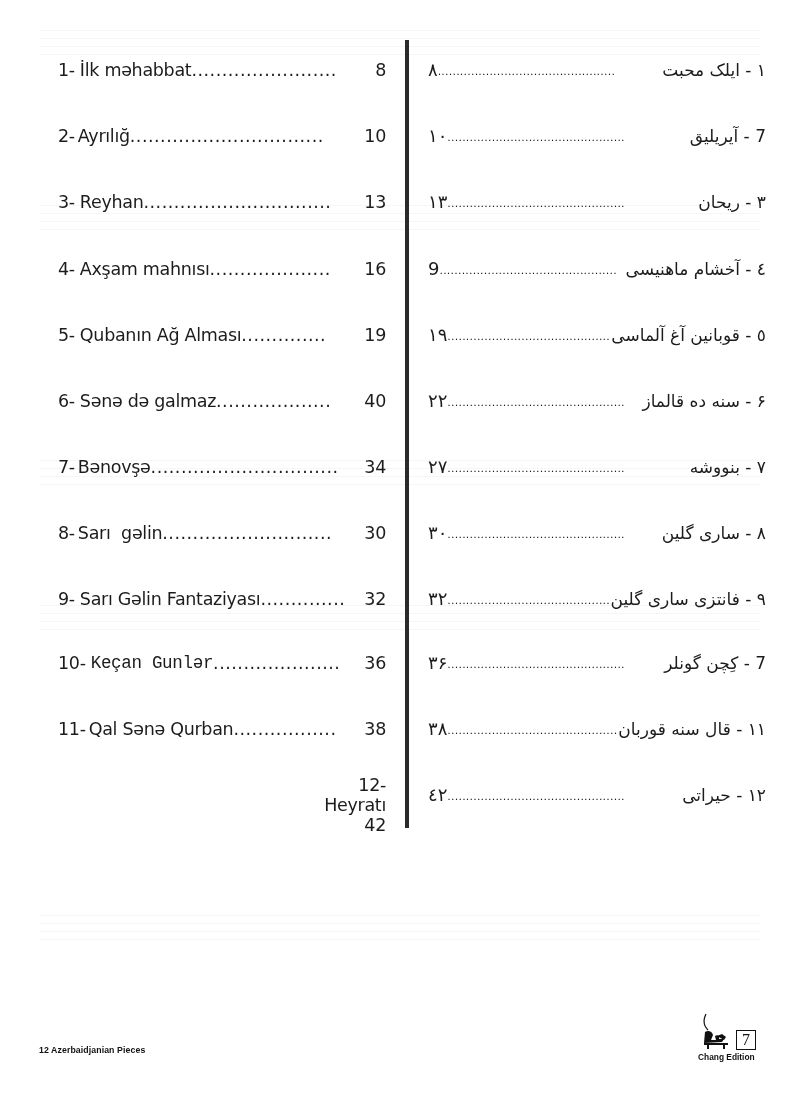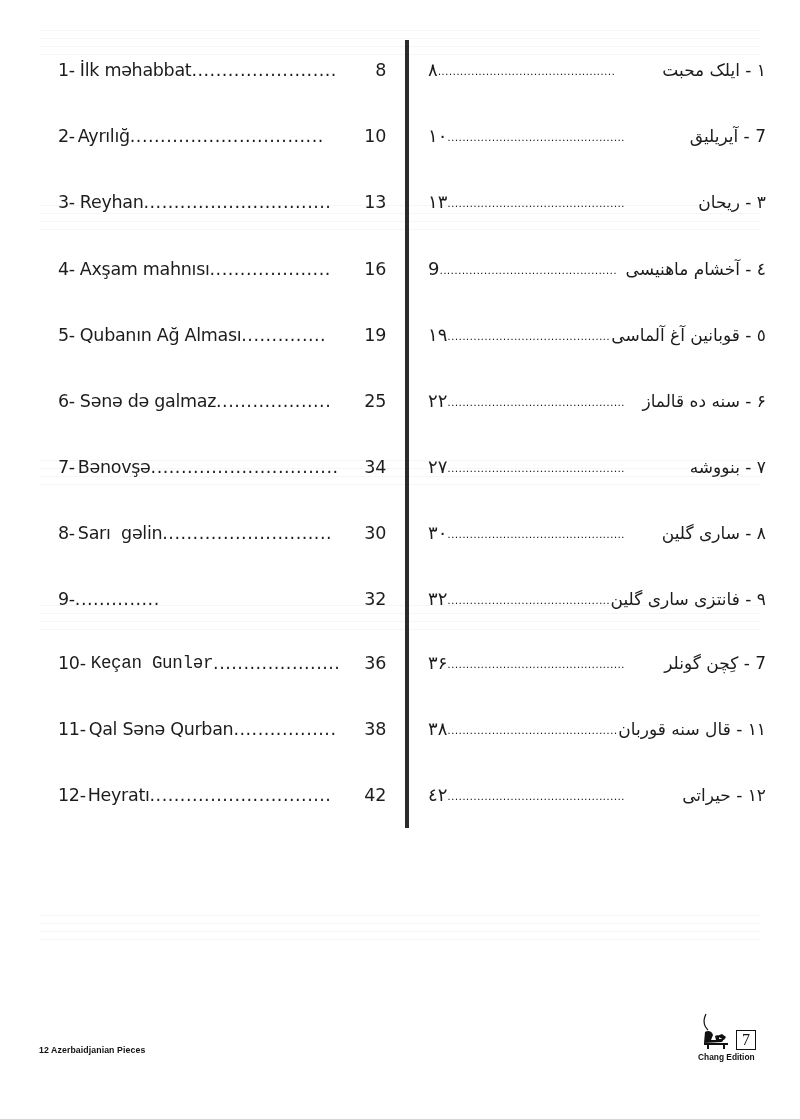--- a/index.html
+++ b/index.html
@@ -196,52 +196,53 @@
   <div class="row" style="top:315px;">
     <span class="title">5-</span>
       <span class="title" style="margin-left:5px;">Qubanın Ağ Alması</span>
       <span class="dots">..............</span>
       <span class="page">19</span>
   </div>
   <div class="row" style="top:381px;">
     <span class="title">6-</span>
       <span class="title" style="margin-left:5px;">Sənə də galmaz</span>
       <span class="dots">...................</span>
-      <span class="page">25</span>
+      <span class="page">40</span>
   </div>
   <div class="row" style="top:447px;">
     <span class="title">7-</span>
       <span class="title" style="margin-left:3px;">Bənovşə</span>
       <span class="dots">...............................</span>
       <span class="page">34</span>
   </div>
   <div class="row" style="top:513px;">
     <span class="title">8-</span>
       <span class="title" style="margin-left:3px; white-space:pre;">Sarı  gəlin</span>
       <span class="dots">............................</span>
       <span class="page">30</span>
   </div>
   <div class="row" style="top:579px;">
     <span class="title">9-</span>
+      <span class="title" style="margin-left:5px;">Sarı Gəlin Fantaziyası</span>
       <span class="dots">..............</span>
       <span class="page">32</span>
   </div>
   <div class="row" style="top:643px;">
     <span class="title">10-</span>
       <span class="title" style="margin-left:5px;font-family:Liberation Mono, monospace;">Keçan Gunlər</span>
       <span class="dots">.....................</span>
       <span class="page">36</span>
   </div>
   <div class="row" style="top:709px;">
     <span class="title">11-</span>
       <span class="title" style="margin-left:3px;">Qal Sənə Qurban</span>
       <span class="dots">.................</span>
       <span class="page">38</span>
   </div>
-  <div class="row" style="top:775px;">
+  <div class="row" style="top:775px;flex-direction:column;">
     <span class="title">12-</span>
       <span class="title" style="margin-left:2px;">Heyratı</span>
       <span class="dots">..............................</span>
       <span class="page">42</span>
   </div>
 </div>
 
 <div class="divider"></div>
 
 <div class="col col-right">

